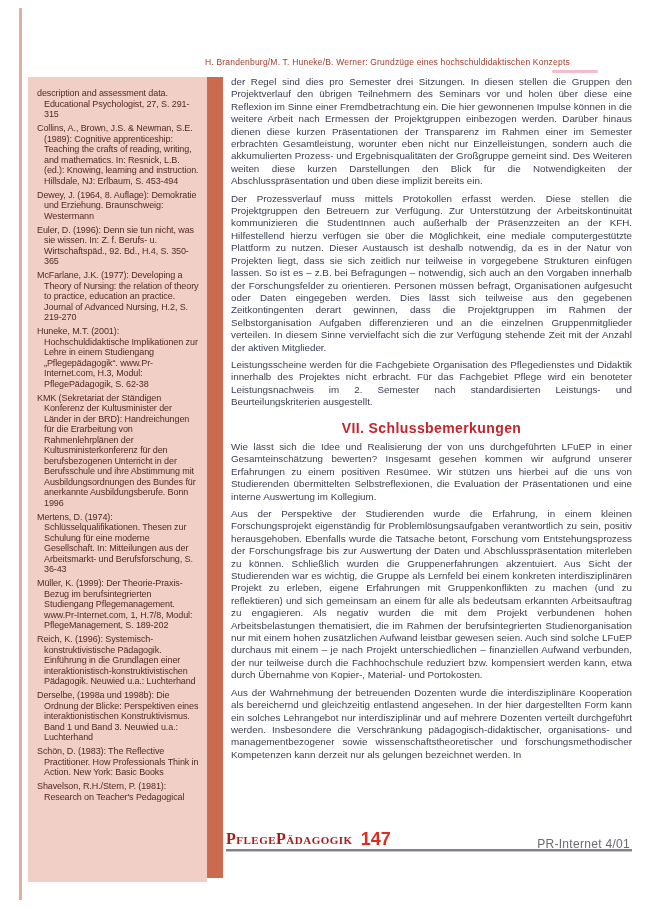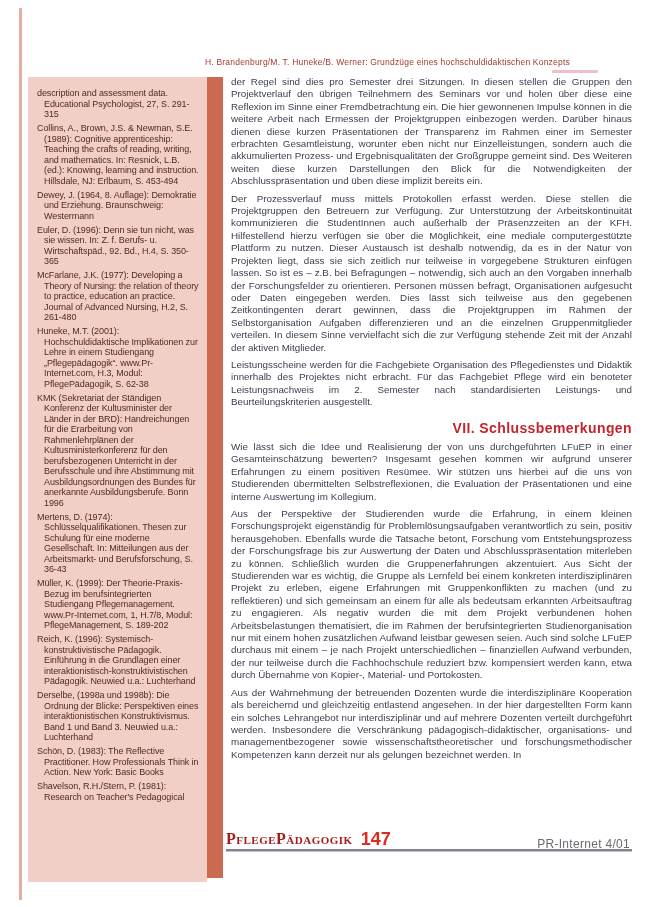--- a/index.html
+++ b/index.html
@@ -37,21 +37,21 @@
   }
   .main{
     position:absolute;left:231px;top:76px;width:401px;
     font-size:9.8px;line-height:12.4px;text-align:justify;
     color:var(--body-text,#3d4053);
   }
   .main .para{margin:0 0 5px 0;}
   .section-heading{
     font-size:14px;font-weight:bold;letter-spacing:.4px;
     color:var(--heading-red,#c4242c);
-    margin:13px 0 7px 0;text-align:right;
+    margin:13px 0 7px 0;text-align:center;
   }
   .footer-rule{
     position:absolute;left:226px;top:849px;width:406px;height:2px;
     background:var(--rule-gray,#82828a);
     border-bottom:1.5px solid #c2c2c8;
   }
   .footer-brand-wrap{
     position:absolute;left:226px;top:829px;width:406px;height:20px;
   }
   .footer-brand{
@@ -77,21 +77,21 @@
 
   <div class="running-header">H. Brandenburg/M. T. Huneke/B. Werner: Grundzüge eines hochschuldidaktischen Konzepts</div>
   <div class="header-underline"></div>
 
   <div class="sidebar">
     <div>
         <div class="ref">description and assessment data. Educational Psychologist, 27, S. 291-315</div>
         <div class="ref">Collins, A., Brown, J.S. &amp; Newman, S.E. (1989): Cognitive apprenticeship: Teaching the crafts of reading, writing, and mathematics. In: Resnick, L.B. (ed.): Knowing, learning and instruction. Hillsdale, NJ: Erlbaum, S. 453-494</div>
         <div class="ref">Dewey, J. (1964, 8. Auflage): Demokratie und Erziehung. Braunschweig: Westermann</div>
         <div class="ref">Euler, D. (1996): Denn sie tun nicht, was sie wissen. In: Z. f. Berufs- u. Wirtschaftspäd., 92. Bd., H.4, S. 350-365</div>
-        <div class="ref">McFarlane, J.K. (1977): Developing a Theory of Nursing: the relation of theory to practice, education an practice. Journal of Advanced Nursing, H.2, S. 261-480</div>
+        <div class="ref">McFarlane, J.K. (1977): Developing a Theory of Nursing: the relation of theory to practice, education an practice. Journal of Advanced Nursing, H.2, S. 219-270</div>
         <div class="ref">Huneke, M.T. (2001): Hochschuldidaktische Implikationen zur Lehre in einem Studiengang „Pflegepädagogik“. www.Pr-Internet.com, H.3, Modul: PflegePädagogik, S. 62-38</div>
         <div class="ref">KMK (Sekretariat der Ständigen Konferenz der Kultusminister der Länder in der BRD): Handreichungen für die Erarbeitung von Rahmenlehrplänen der Kultusministerkonferenz für den berufsbezogenen Unterricht in der Berufsschule und ihre Abstimmung mit Ausbildungsordnungen des Bundes für anerkannte Ausbildungsberufe. Bonn 1996</div>
         <div class="ref">Mertens, D. (1974): Schlüsselqualifikationen. Thesen zur Schulung für eine moderne Gesellschaft. In: Mitteilungen aus der Arbeitsmarkt- und Berufsforschung, S. 36-43</div>
         <div class="ref">Müller, K. (1999): Der Theorie-Praxis-Bezug im berufsintegrierten Studiengang Pflegemanagement. www.Pr-Internet.com, 1, H.7/8, Modul: PflegeManagement, S. 189-202</div>
         <div class="ref">Reich, K. (1996): Systemisch-konstruktivistische Pädagogik. Einführung in die Grundlagen einer interaktionistisch-konstruktivistischen Pädagogik. Neuwied u.a.: Luchterhand</div>
         <div class="ref">Derselbe, (1998a und 1998b): Die Ordnung der Blicke: Perspektiven eines interaktionistischen Konstruktivismus. Band 1 und Band 3. Neuwied u.a.: Luchterhand</div>
         <div class="ref">Schön, D. (1983): The Reflective Practitioner. How Professionals Think in Action. New York: Basic Books</div>
         <div class="ref">Shavelson, R.H./Stern, P. (1981): Research on Teacher's Pedagogical</div>
       </div>
   </div>

